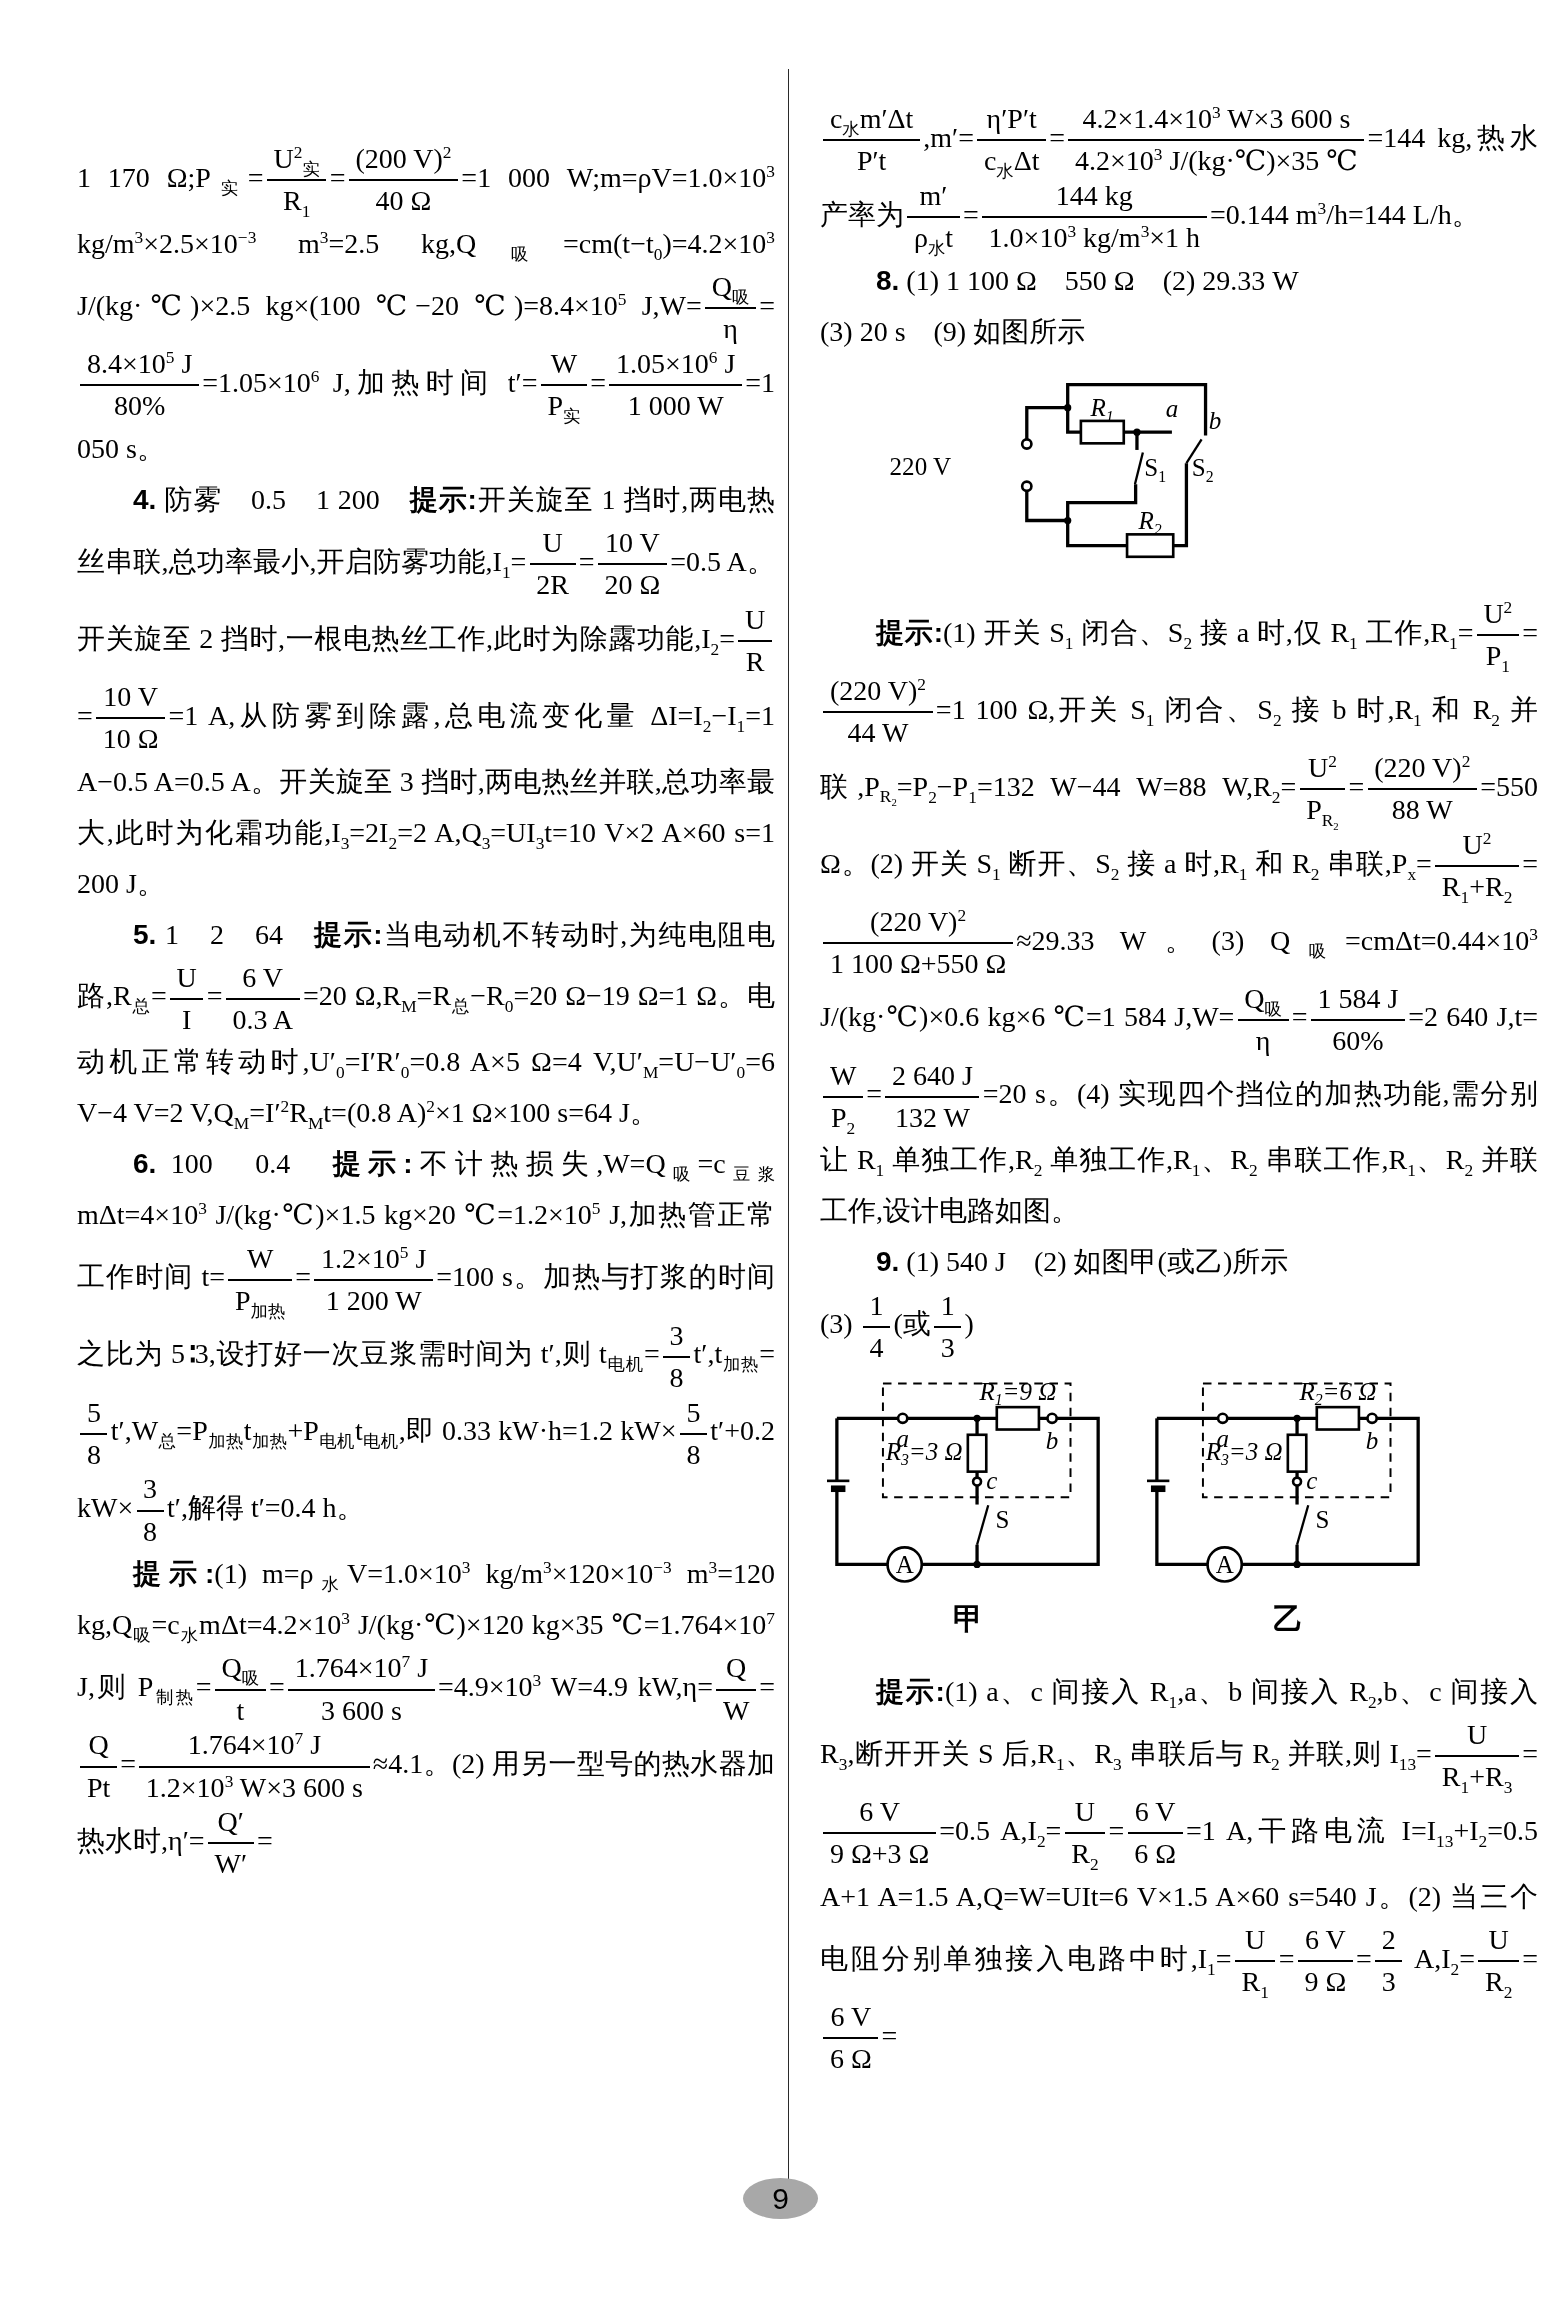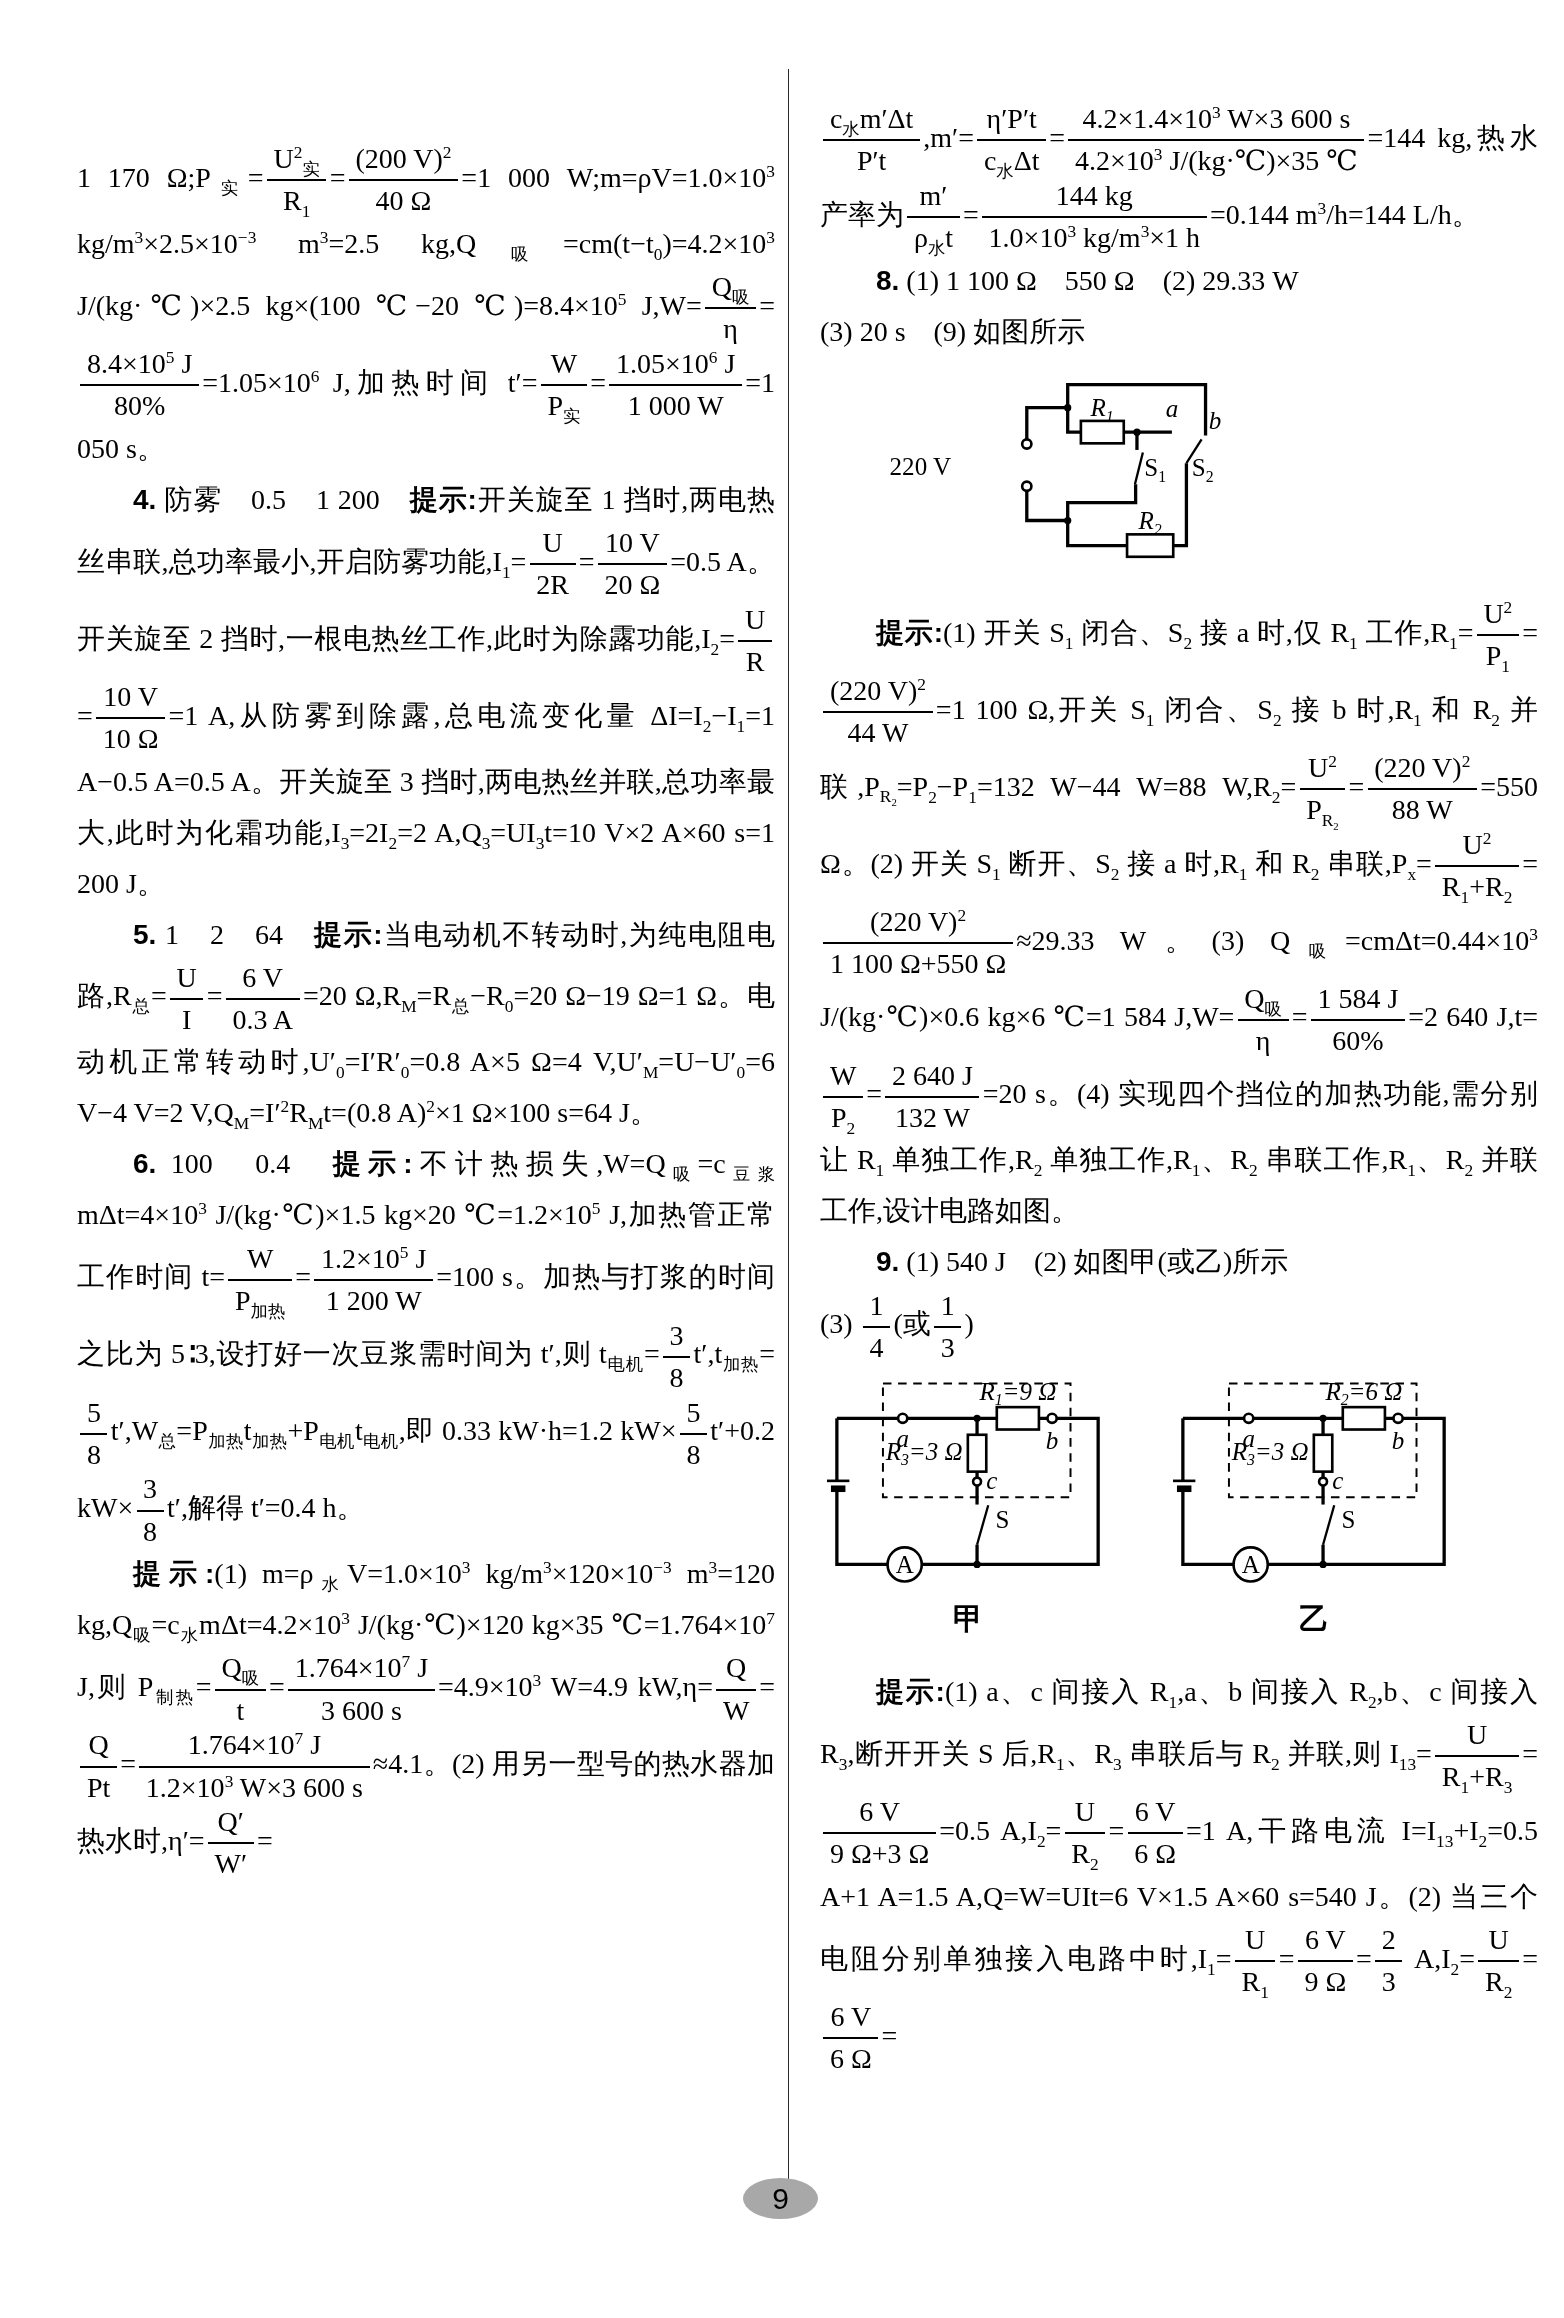--- a/index.html
+++ b/index.html
@@ -15,21 +15,21 @@
   .col.left  { left:77px;  top:142px; width:698px; }
   .col.right { left:820px; top:102px; width:718px; }
   .para { text-align:justify; }
   .para.indent { text-indent:2em; }
   .hei { font-family:"Liberation Sans","DejaVu Sans",sans-serif; font-weight:700; }
   sup,sub { font-size:0.62em; line-height:0; }
   .frac { display:inline-block; vertical-align:middle; text-align:center; margin:0 3.3px; text-indent:0; }
   .frac .num { display:block; padding:1.3px 6.6px 4px; border-bottom:2.6px solid #000; line-height:1.15; }
   .frac .den { display:block; padding:4px 6.6px 1.3px; line-height:1.15; }
   .figwrap { margin:18.4px 0 22.4px 63px; }
-  .figrow { display:flex; gap:63px; margin:17px 0 20px 6.6px; }
+  .figrow { display:flex; gap:37px; margin:17px 0 20px 6.6px; }
   .figcell { width:283px; }
   .caption { margin-top:9.2px; text-align:center; font-family:"Liberation Sans","DejaVu Sans",sans-serif; font-weight:700; font-size:30px; }
   svg { display:block; }
   svg text { font-family:"Liberation Serif","DejaVu Serif",serif; font-size:38px; fill:#000; }
   svg text.it { font-style:italic; }
   svg .tsub { font-size:24px; }
   .wire { stroke:#000; stroke-width:5; fill:none; }
   .wire-thin { stroke:#000; stroke-width:3.5; fill:none; }
   .comp { stroke:#000; stroke-width:4; fill:#fff; }
   .node { fill:#000; stroke:none; }

